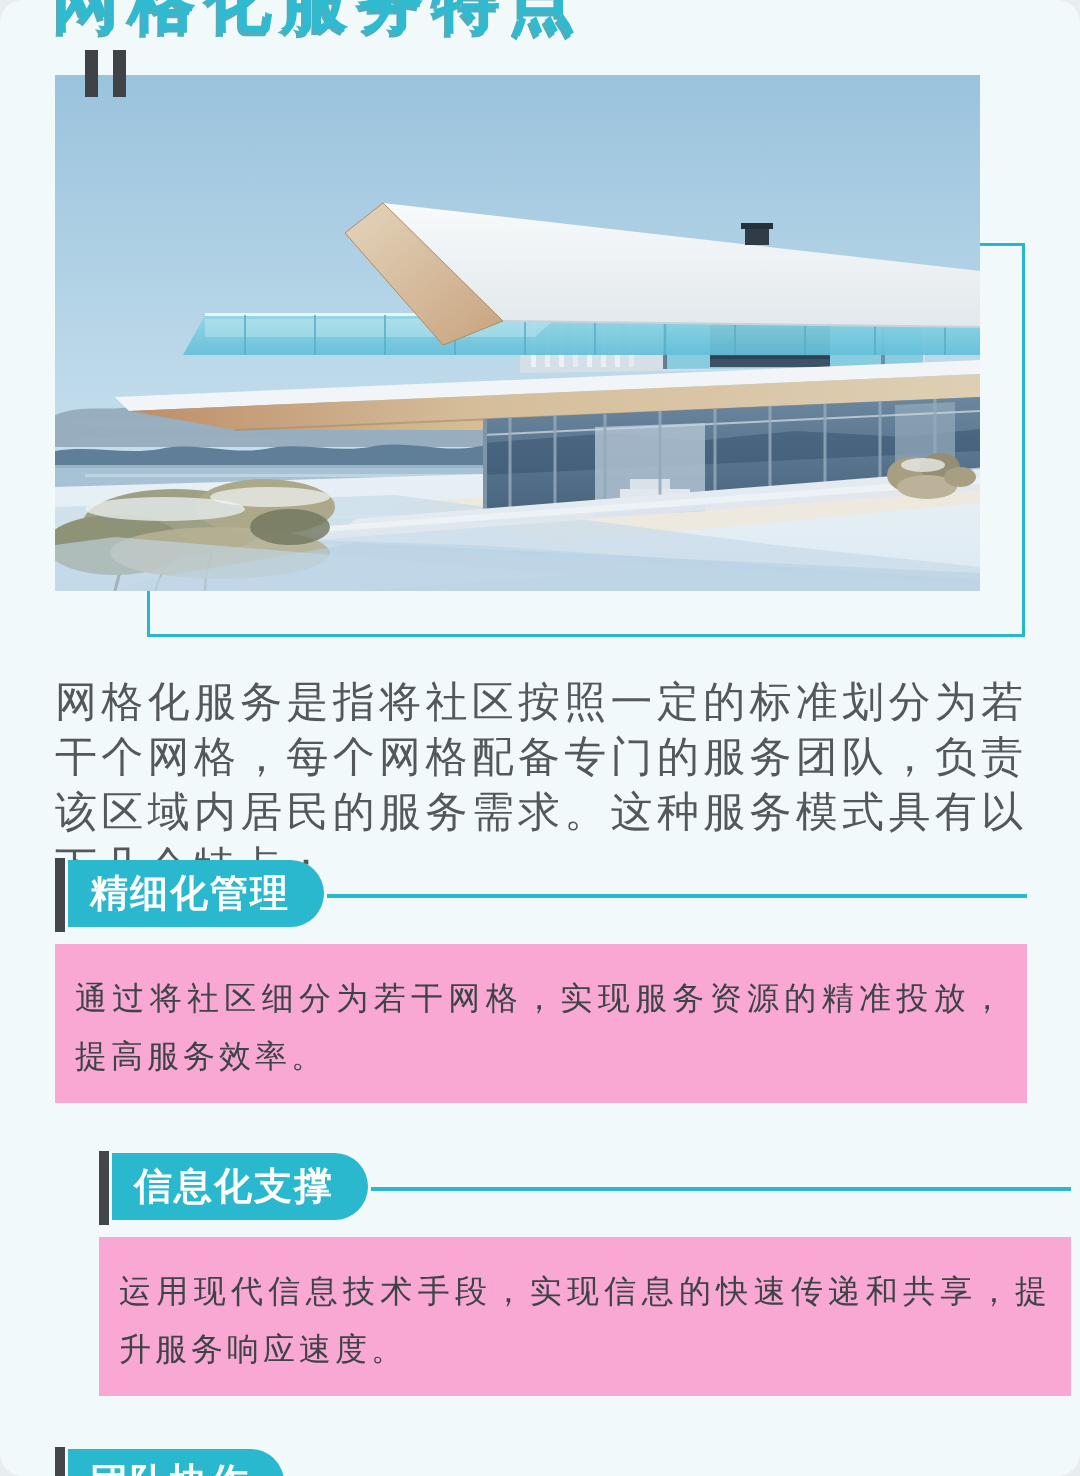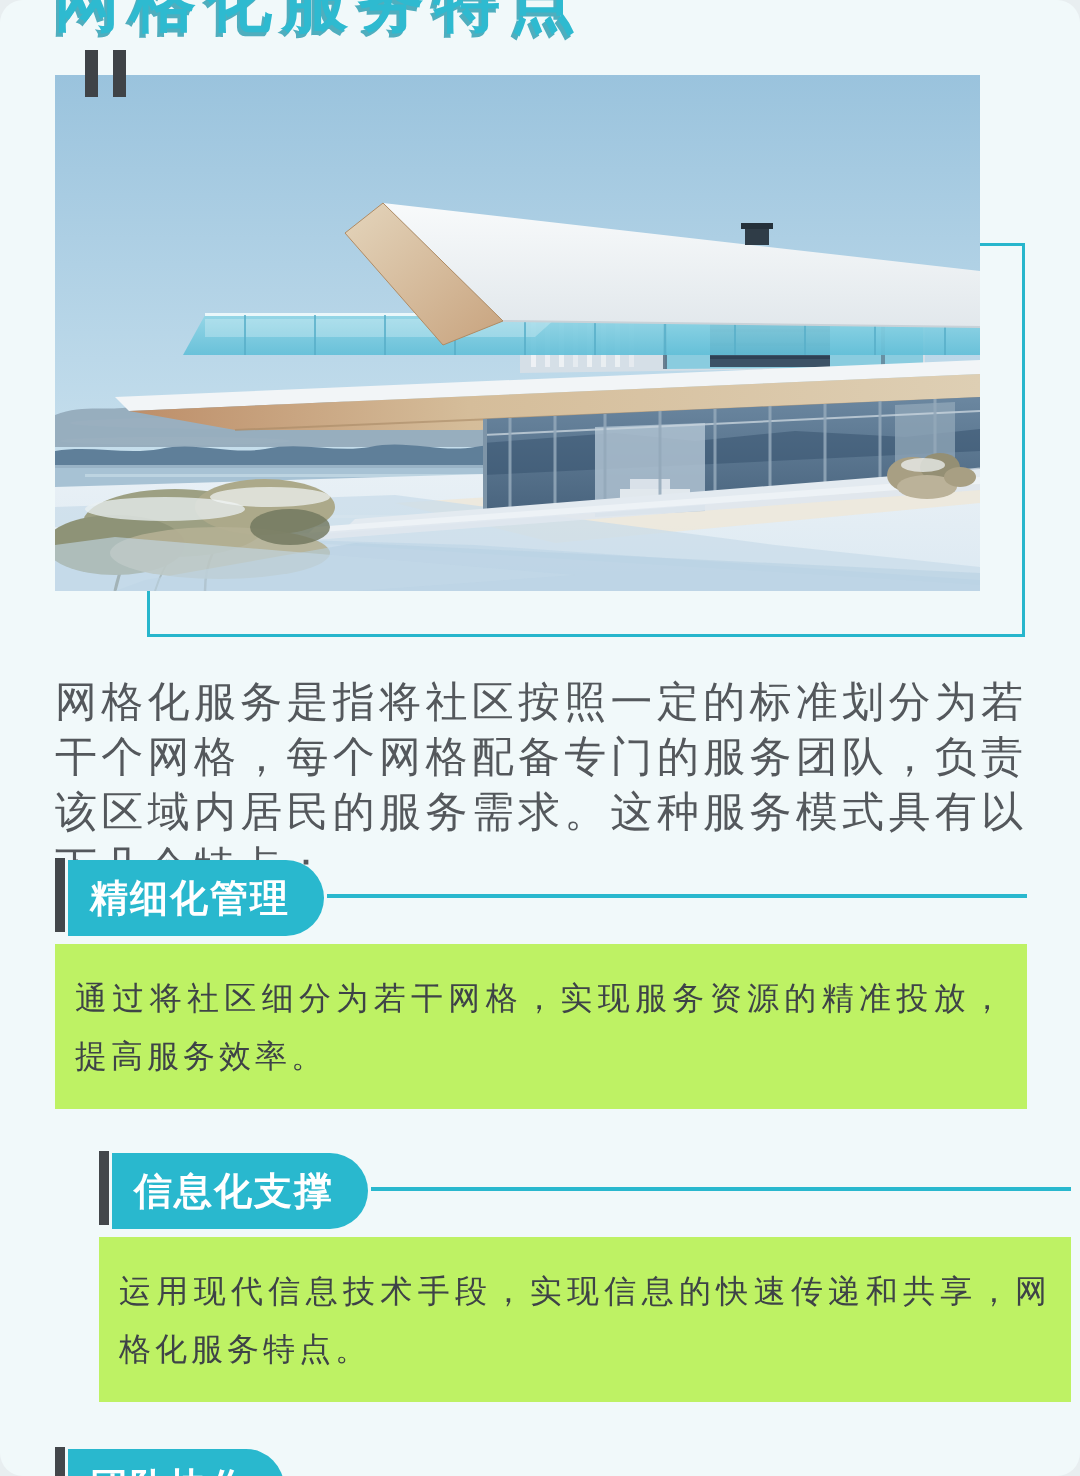--- a/index.html
+++ b/index.html
@@ -33,30 +33,30 @@
     font-size:42px; line-height:55px; letter-spacing:4px;
     color:#54585C; text-align:justify;
   }
   
   .sec{position:absolute; left:55px; width:972px;}
   .sec-1{top:856px; height:244px;}
   .sec-2{top:1149px; height:246px;margin-left:44px;}
   .sec-3{top:1445px; height:31px;}
   .vbar{position:absolute; left:0; top:2px; width:10px; height:74px; background:#43474B;}
   .badge{
-    position:absolute; left:13px; top:4px; height:76px;
+    position:absolute; left:13px; top:4px; height:67px;
     background:#29B8CE; border-radius:0 40px 40px 0;
     display:flex; align-items:center; padding:0 34px 0 22px;
     font-size:38px; font-weight:bold; letter-spacing:2px; color:#FFFFFF;
     white-space:nowrap;
   }
   .hline{position:absolute; right:0; top:38px; width:700px; height:4px; background:#29B8CE;}
   .fbox{
     position:absolute; left:0; top:88px; width:972px; min-height:154px;
-    box-sizing:border-box; background:#bef264; padding:25px 20px 24px 20px;
+    box-sizing:border-box; background:#f9a8d4; padding:25px 20px 18px 20px;
   }
   .fbox p{
     margin:0; font-size:32px; line-height:58px; letter-spacing:4px;
     color:#3E4347; text-align:justify;
   }
 </style>
 </head>
 <body>
 
 <div class="page">
@@ -235,21 +235,21 @@
     </div>
   </section>
 
   <section class="sec sec-2">
     <span class="vbar"></span>
     <div class="badge">
       <span>信息化支撑</span>
     </div>
     <span class="hline"></span>
     <div class="fbox">
-      <p>运用现代信息技术手段，实现信息的快速传递和共享，网格化服务特点。</p>
+      <p>运用现代信息技术手段，实现信息的快速传递和共享，提升服务响应速度。</p>
     </div>
   </section>
 
   <section class="sec sec-3">
     <span class="vbar"></span>
     <div class="badge">
       <span>团队协作</span>
     </div>
   </section>
 

